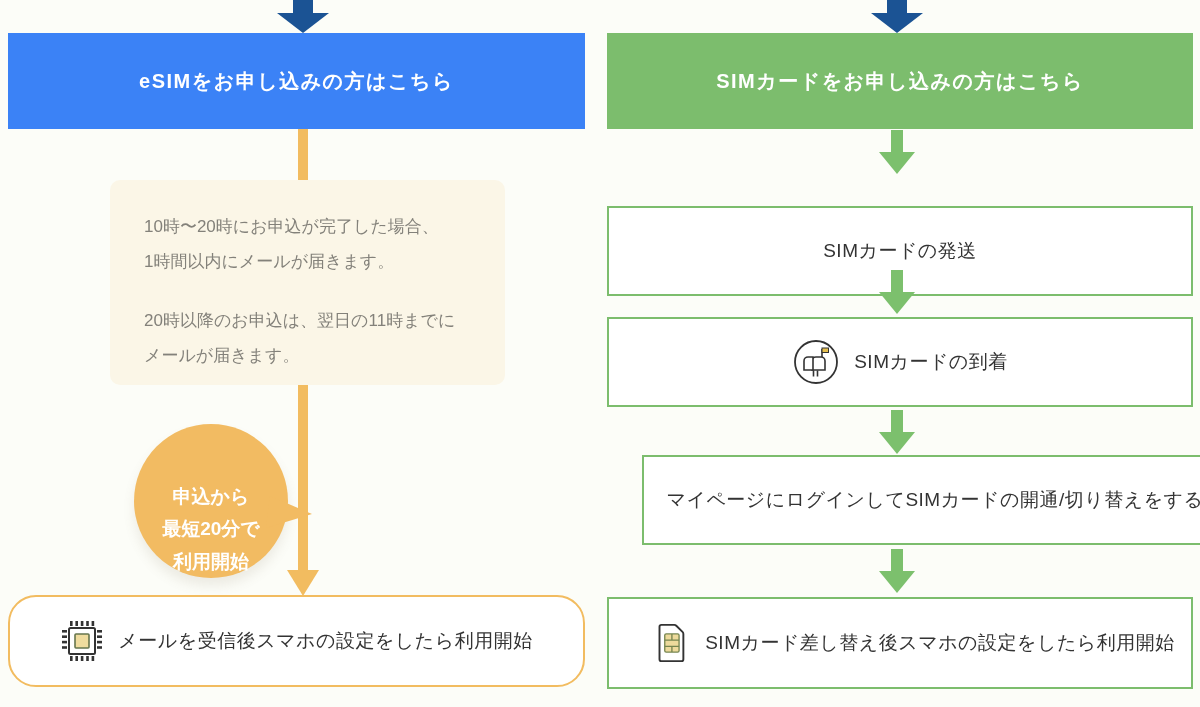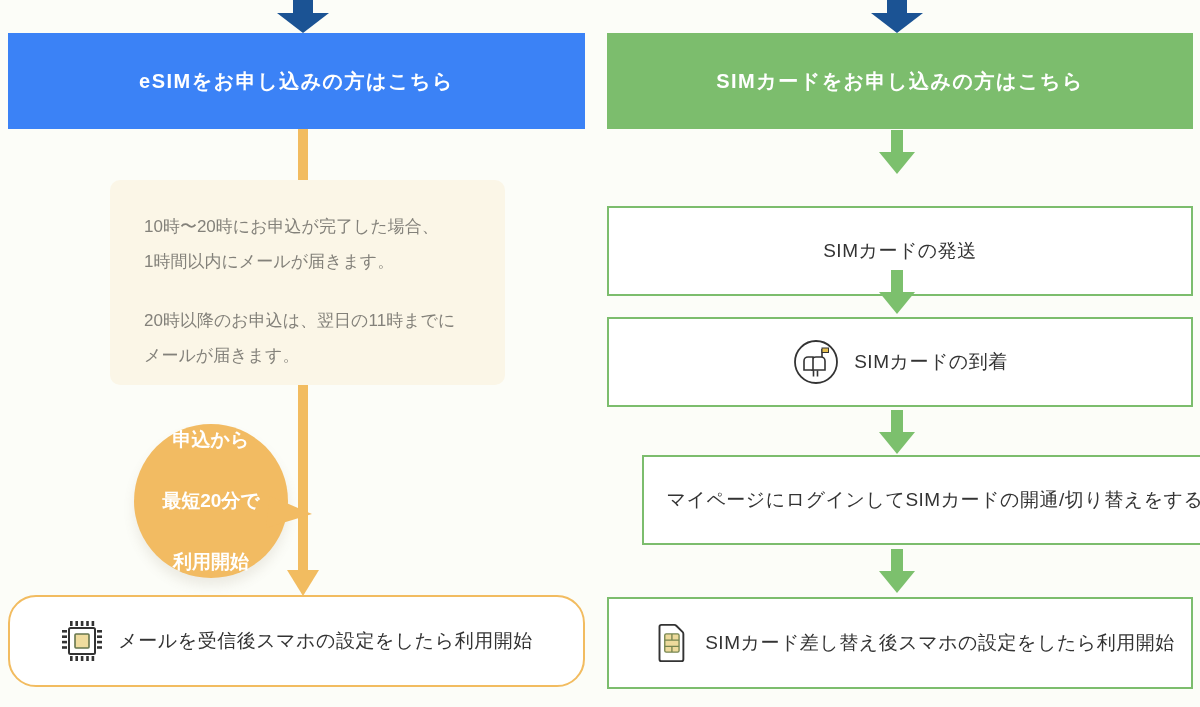--- a/index.html
+++ b/index.html
@@ -13,21 +13,21 @@
 
   .abs{position:absolute;}
 
   .note-box{position:absolute;left:110px;top:180px;width:395px;height:205px;box-sizing:border-box;
             background:#FBF6E7;border-radius:10px;padding:30px 34px;color:#83817A;font-size:17px;line-height:2.05;}
   .note-p{margin:0 0 24px 0;}
   .note-p:last-child{margin-bottom:0;}
 
   .bubble{position:absolute;left:134px;top:424px;width:154px;height:154px;border-radius:50%;
           background:#F2BB62;color:#FFFFFF;font-size:19px;font-weight:bold;line-height:1.7;
-          display:flex;flex-direction:column;align-items:center;justify-content:space-between;
+          display:flex;flex-direction:column;align-items:center;justify-content:flex-end;
           box-shadow:0 8px 12px rgba(120,110,80,0.12);}
   .bubble-tail{position:absolute;left:262px;top:492px;}
 
   .step-box{position:absolute;box-sizing:border-box;background:#FFFFFF;display:flex;align-items:center;
             justify-content:center;gap:14px;color:#333333;font-size:19px;letter-spacing:0.5px;}
   .ob{border:2px solid #F2BC60;}
   .gb{border:2px solid #7CBD6D;}
   .step-icon{display:inline-flex;align-items:center;}
 </style>
 </head>

